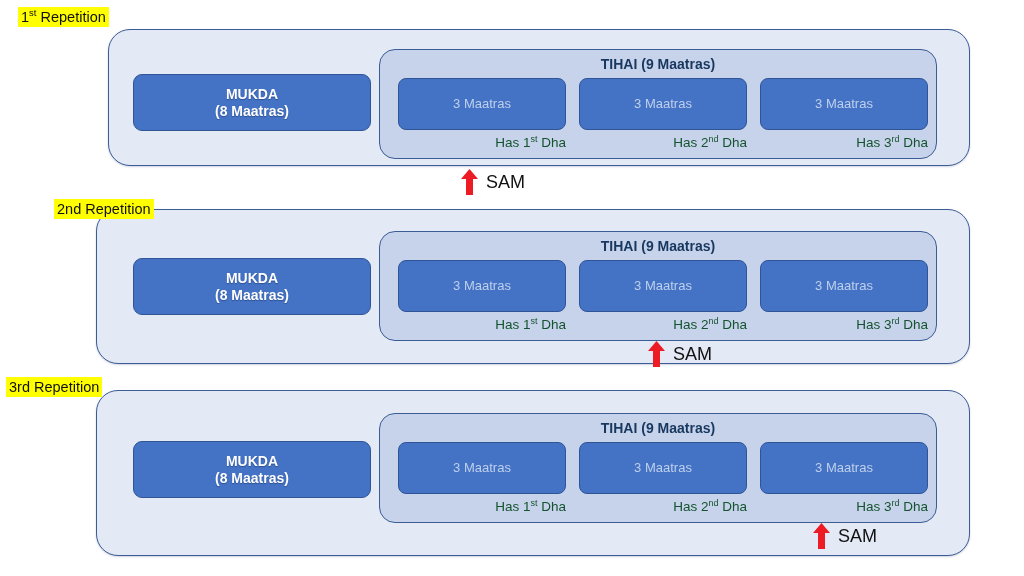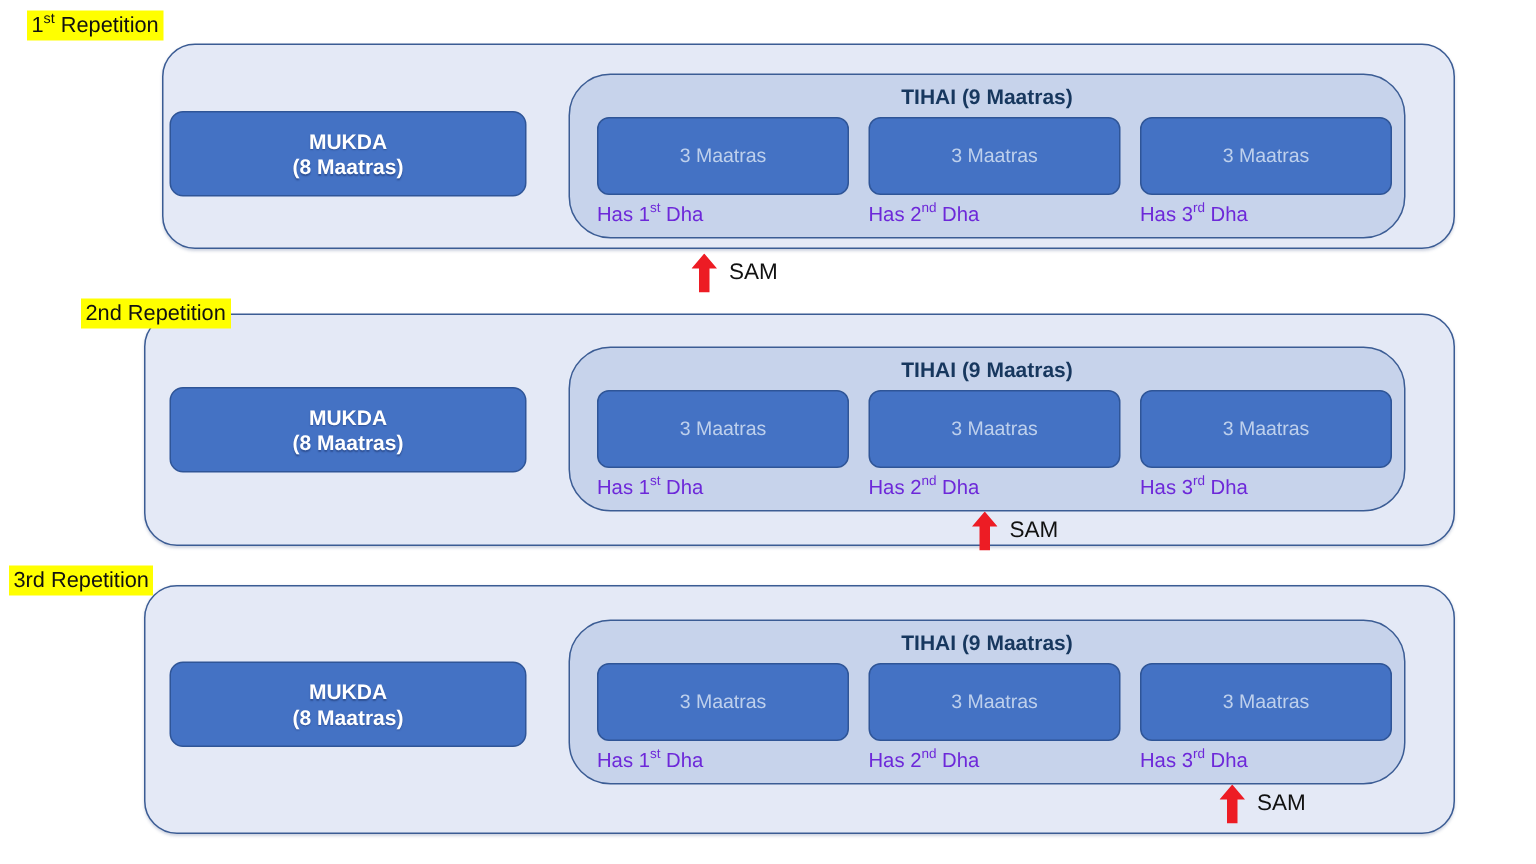--- a/index.html
+++ b/index.html
@@ -61,28 +61,29 @@
     color: #FFFFFF;
     font-weight: bold;
     font-size: 14px;
     line-height: 17px;
     text-align: center;
     display: flex;
     flex-direction: column;
     align-items: center;
     justify-content: center;
     text-shadow: 0 1px 1px rgba(20,40,90,0.45);
+    margin-left: 20px;
   }
 
   
   .tihai {
     position: absolute;
     background: #C7D3EB;
     border: 1.6px solid #3B5C94;
-    border-radius: 28px;
+    border-radius: 16px;
     box-sizing: border-box;
   }
   .tihai-title {
     position: absolute;
     left: 0;
     width: 100%;
     text-align: center;
     color: #17375E;
     font-weight: bold;
     font-size: 14px;
@@ -101,22 +102,22 @@
     line-height: 16px;
     display: flex;
     align-items: center;
     justify-content: center;
     text-align: right;
   }
 
   
   .dha {
     position: absolute;
-    text-align: left;
-    color: #6d28d9;
+    text-align: right;
+    color: #14532d;
     font-size: 13.5px;
     line-height: 16px;
     white-space: nowrap;
   }
   .dha sup {
     font-size: 9px;
     vertical-align: super;
     line-height: 0;
   }
 
@@ -127,21 +128,21 @@
     align-items: center;
   }
   .sam-arrow {
     width: 17px;
     height: 26px;
     display: block;
     flex: 0 0 auto;
   }
   .sam-text {
     color: #111111;
-    font-size: 15px;
+    font-size: 18px;
     line-height: 16px;
     margin-left: 8px;
     white-space: nowrap;
   }
 </style>
 </head>
 <body>
 
 <div class="stage">
 

